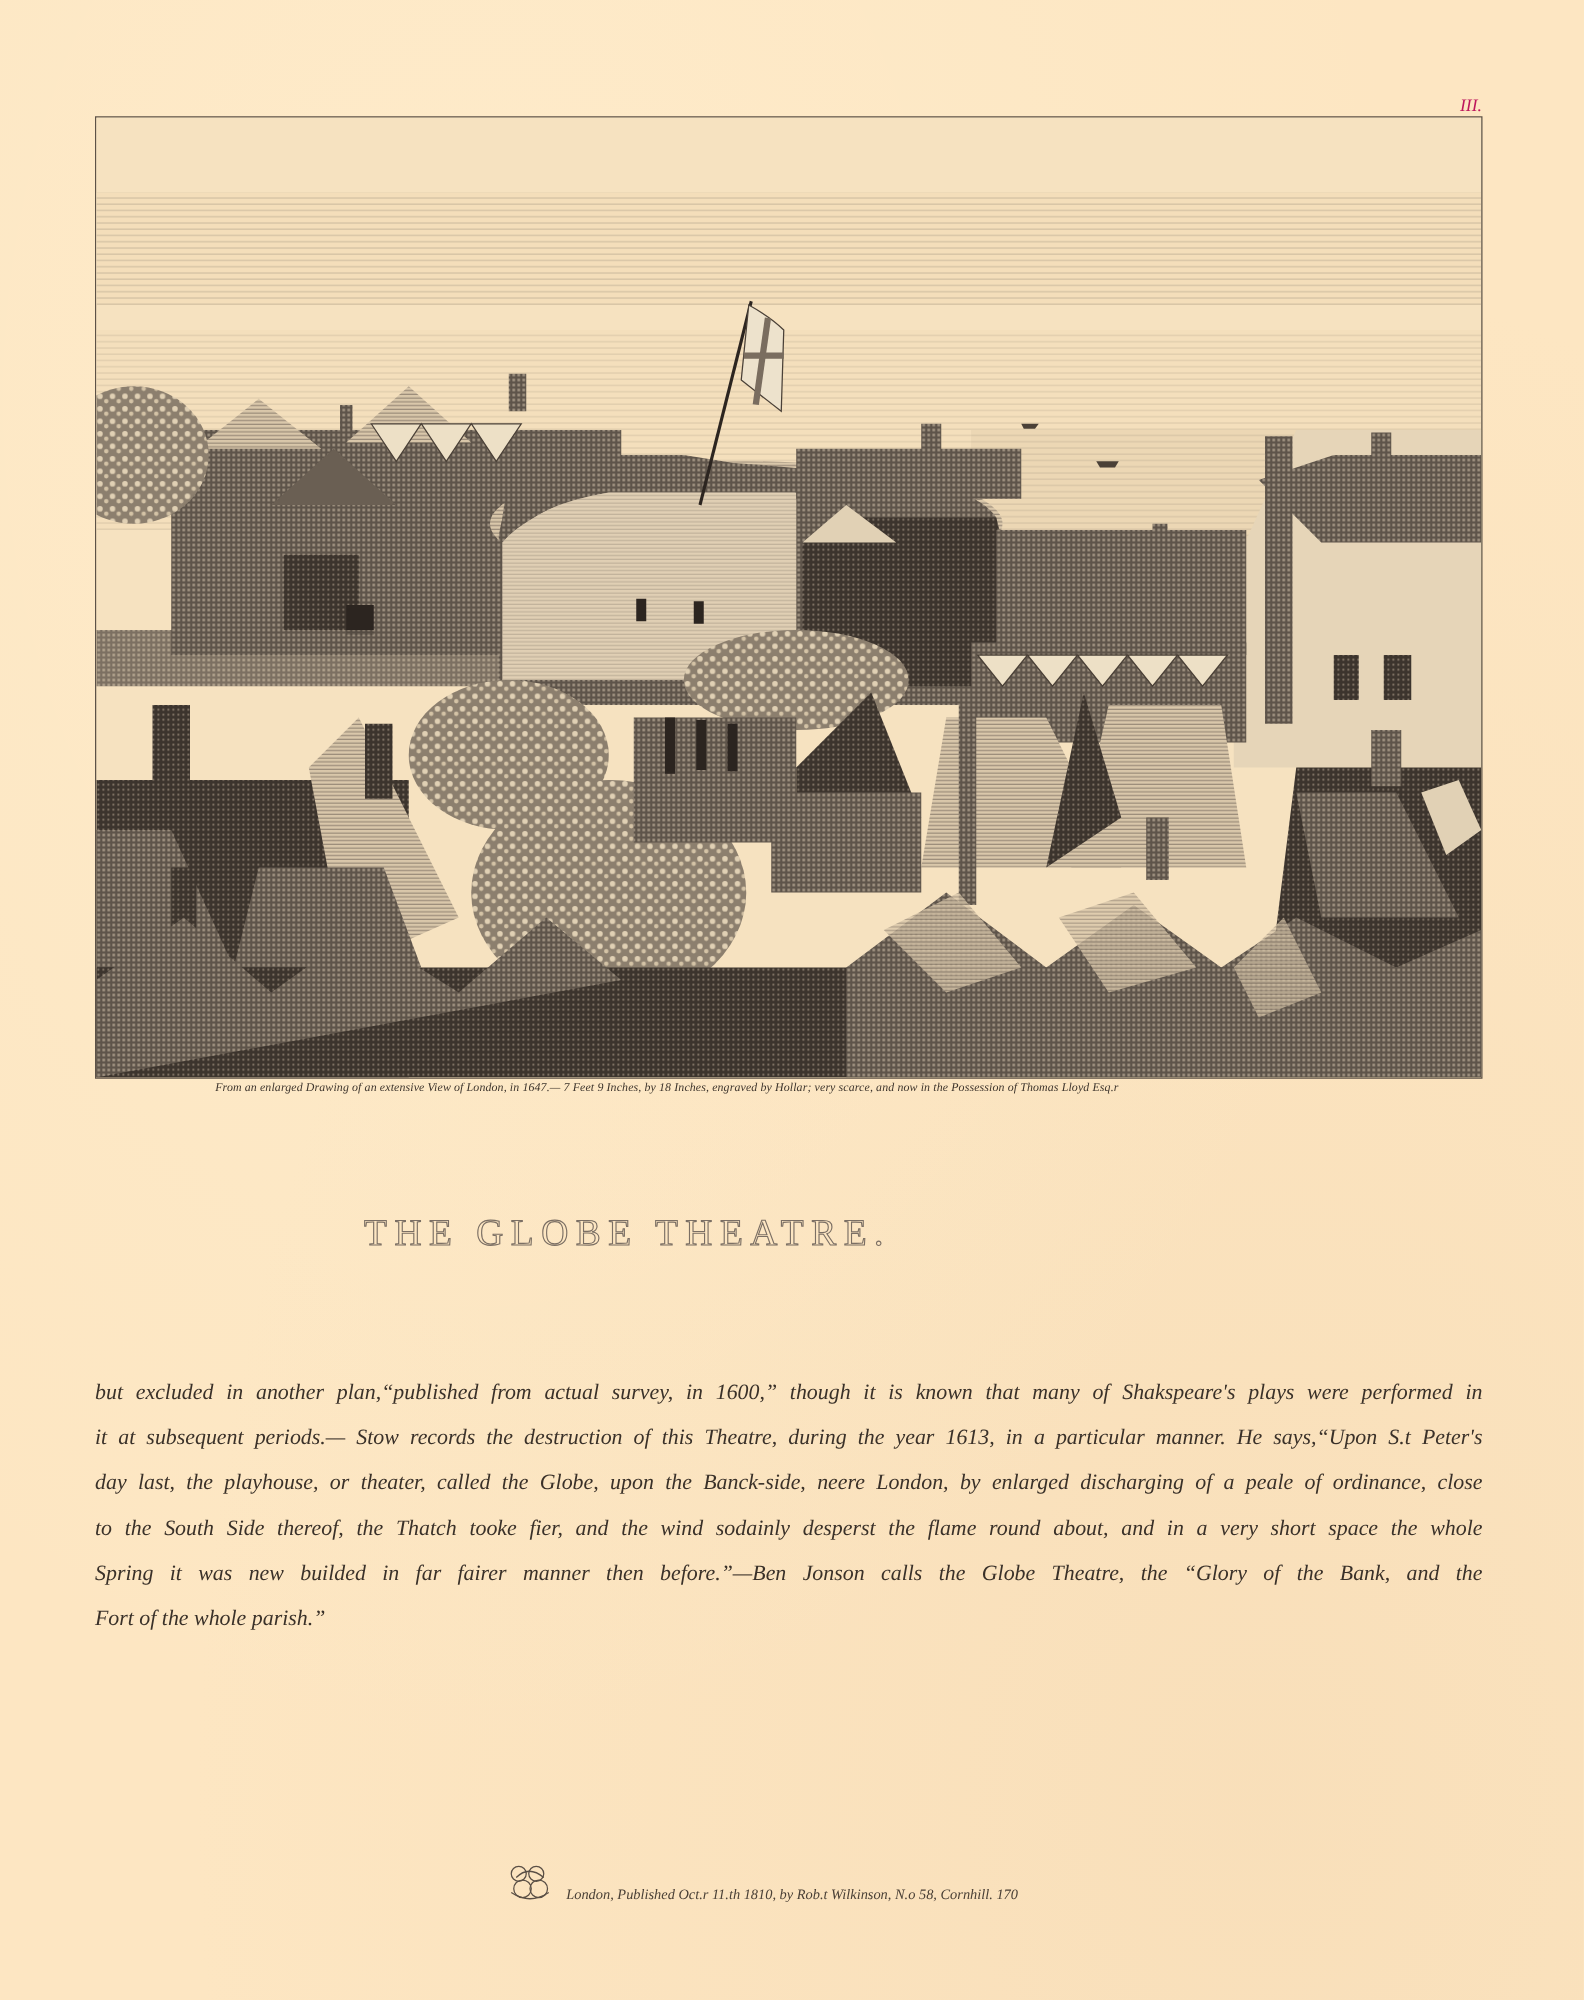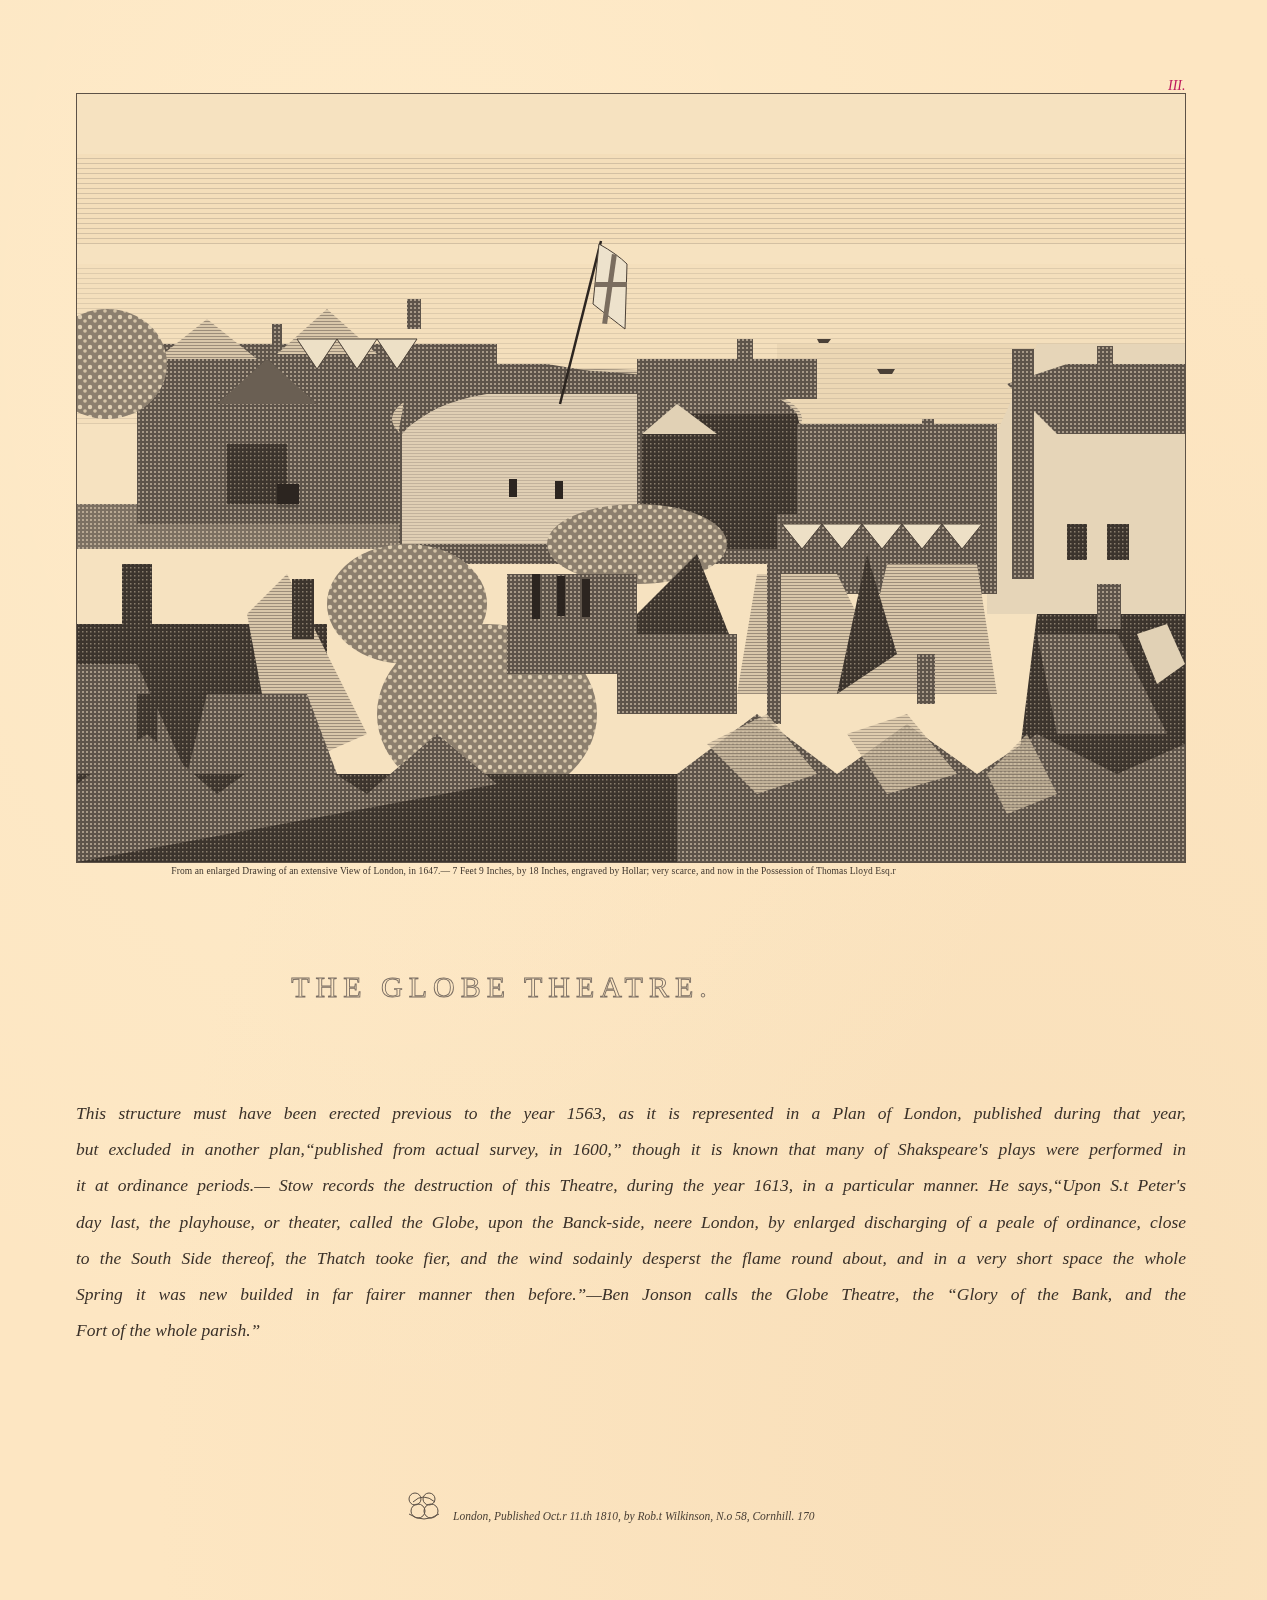--- a/index.html
+++ b/index.html
@@ -25,21 +25,21 @@
   .plate {
     position: absolute; left: 76px; top: 93px; width: 1110px; height: 770px;
     border: 1.5px solid #5d5247;
     box-sizing: border-box;
     overflow: hidden;
     background: linear-gradient(#f8e4c2 0%, #f4dfbd 40%, #e8d3b0 55%, #c9b699 60%);
   }
   .plate svg { position: absolute; left: 0; top: 0; }
   .caption {
     position: absolute; left: 0; width: 1067px; top: 866px;
-    text-align: center; font-size: 9.5px; color: #3d342c;
+    text-align: center; font-style: italic; font-size: 9.5px; color: #3d342c;
     letter-spacing: 0.1px;
   }
   .title {
     position: absolute; left: 0; width: 1004px; top: 970px;
     text-align: center; font-size: 30px; letter-spacing: 6px;
     color: #fde6c2;
     -webkit-text-stroke: 0.9px #7b6f64;
     font-family: "Liberation Serif", "DejaVu Serif", serif;
   }
   .body-text {
@@ -184,23 +184,22 @@
     <polygon points="770,640 830,620 880,680 810,700" fill="url(#hatchLight)" opacity="0.8"></polygon>
     <polygon points="910,680 950,640 980,700 930,720" fill="url(#hatchLight)" opacity="0.7"></polygon>
   </svg>
 </div>
 
 <div class="caption">From an enlarged Drawing of an extensive View of London, in 1647.— 7 Feet 9 Inches, by 18 Inches, engraved by Hollar; very scarce, and now in the Possession of Thomas Lloyd Esq.r</div>
 
 <div class="title">THE GLOBE THEATRE.</div>
 
 <div class="body-text">
-  <span class="line">This structure must have been erected previous to the year 1563, as it is represented in a Plan of London, published during that year,</span>
   <span class="line">but excluded in another plan,“published from actual survey, in 1600,” though it is known that many of Shakspeare's plays were performed in</span>
-  <span class="line">it at ordinance periods.— Stow records the destruction of this Theatre, during the year 1613, in a particular manner. He says,“Upon S.t Peter's</span>
+  <span class="line">it at subsequent periods.— Stow records the destruction of this Theatre, during the year 1613, in a particular manner. He says,“Upon S.t Peter's</span>
   <span class="line">day last, the playhouse, or theater, called the Globe, upon the Banck-side, neere London, by enlarged discharging of a peale of ordinance, close</span>
   <span class="line">to the South Side thereof, the Thatch tooke fier, and the wind sodainly desperst the flame round about, and in a very short space the whole</span>
   <span class="line">Spring it was new builded in far fairer manner then before.”—Ben Jonson calls the Globe Theatre, the “Glory of the Bank, and the</span>
   <span class="line last">Fort of the whole parish.”</span>
 </div>
 
 <div class="imprint">
   <div class="monogram">
     <svg width="38" height="32" viewBox="0 0 38 32">
       <g fill="none" stroke="#5a4f45" stroke-width="1">

